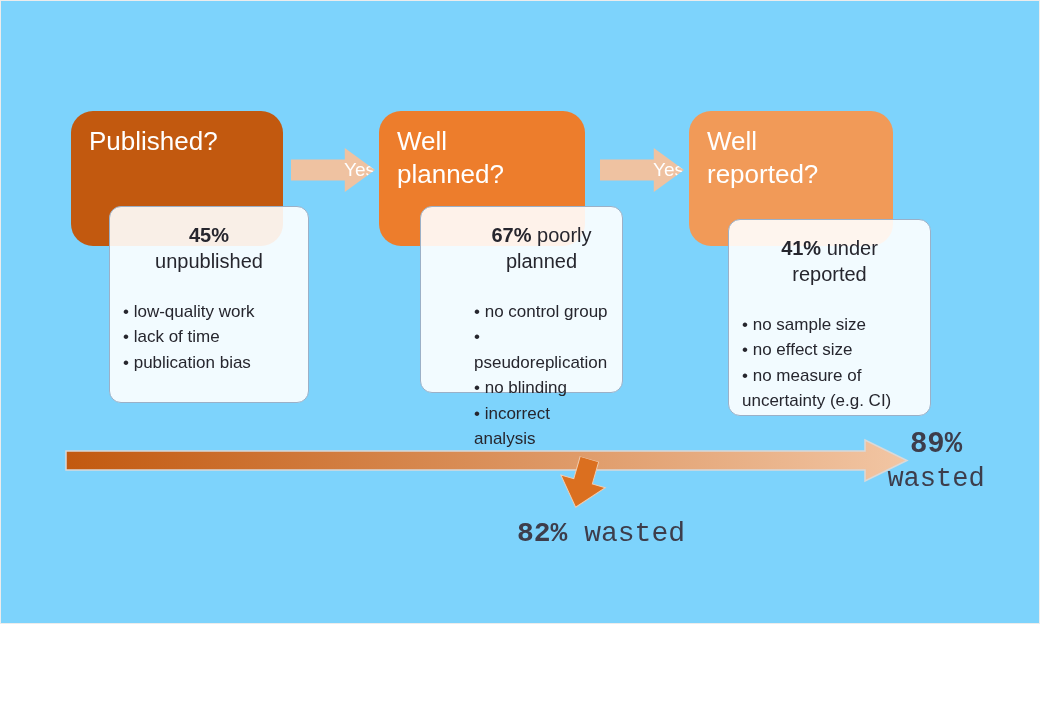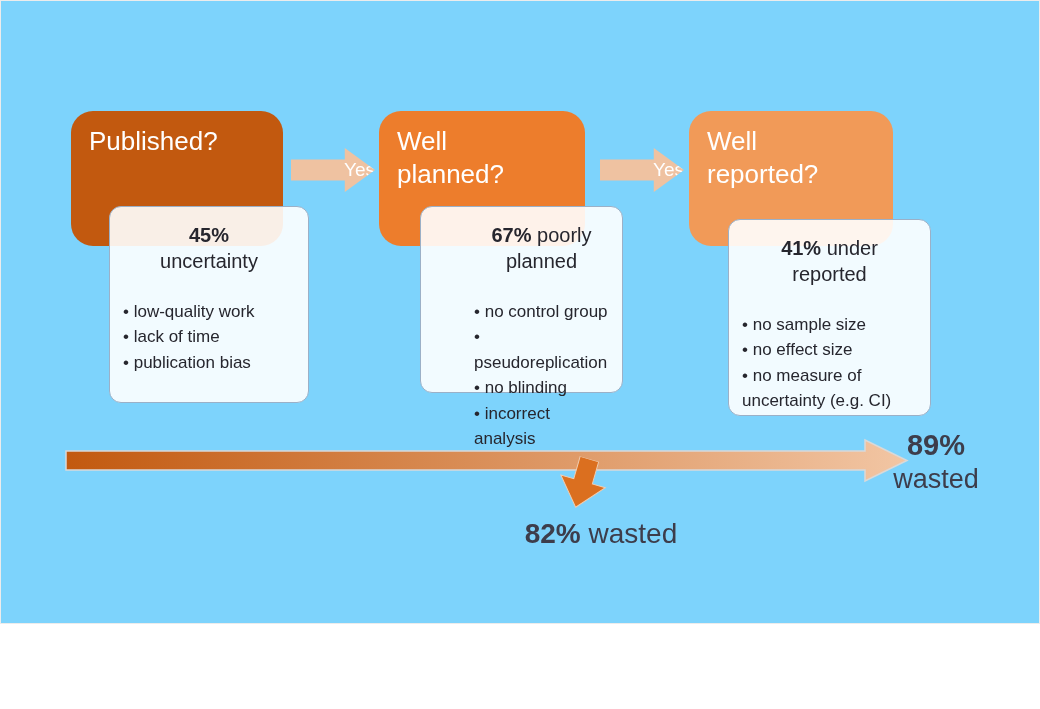--- a/index.html
+++ b/index.html
@@ -39,21 +39,21 @@
   .co-heading{
     text-align:center;margin-top:15px;font-size:20px;line-height:1.32;
   }
   .stat{font-weight:bold;}
   .bullets{margin-top:24px;padding:0 8px 0 13px;font-size:17px;line-height:1.5;}
 
   .arrow-svg{position:absolute;}
   #main-arrow{left:64px;top:436px;width:845px;height:48px;}
   #down-arrow{left:549px;top:457px;width:64px;height:54px;transform:rotate(16deg);}
 
-  .waste-label{position:absolute;color:#3d3d4b;text-align:center;}
+  .waste-label{position:absolute;color:#3d3d4b;text-align:center;font-family:Liberation Mono, monospace;}
   #waste-end{left:865px;top:427px;width:140px;}
   #waste-end .w-stat{font-size:29px;font-weight:bold;line-height:1.2;}
   #waste-end .w-word{font-size:27px;line-height:1.2;}
   #waste-mid{left:455px;top:517px;width:290px;font-size:28px;}
   #waste-mid .w-stat{font-weight:bold;margin-top:33px;}
 </style>
 </head>
 <body>
 
 <div id="canvas">
@@ -73,21 +73,21 @@
   <div class="yes-arrow" id="yes-1" style="background: rgb(239, 194, 161);">
     <span class="yes-label">Yes</span>
   </div>
   <div class="yes-arrow" id="yes-2" style="background: rgb(239, 194, 161);">
     <span class="yes-label">Yes</span>
   </div>
 
   <div class="callout" id="callout-1">
     <div class="co-heading">
       <div><span class="stat">45%</span><span></span></div>
-      <div>uncertainty</div>
+      <div>unpublished</div>
     </div>
     <div class="bullets">
         <div class="bullet">• low-quality work</div>
         <div class="bullet">• lack of time</div>
         <div class="bullet">• publication bias</div>
       </div>
   </div>
 
   <div class="callout" id="callout-2">
     <div class="co-heading">

